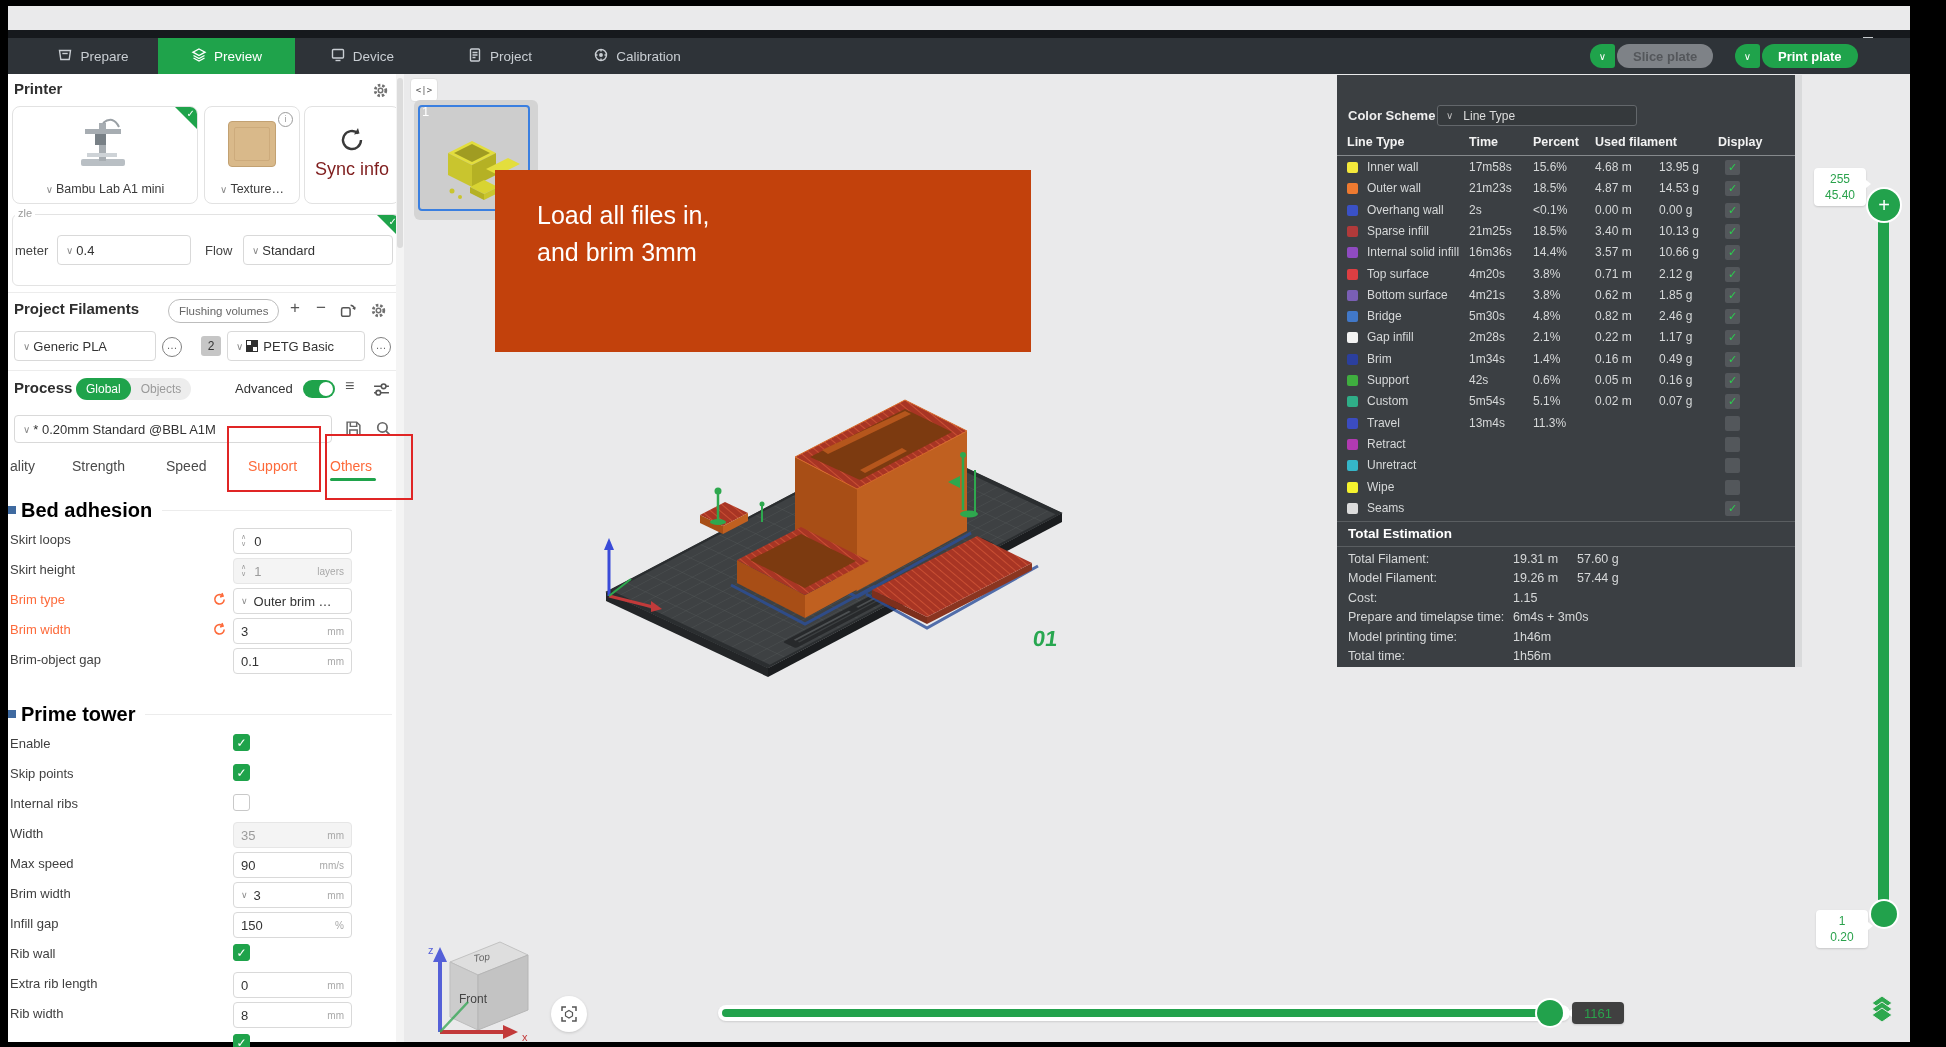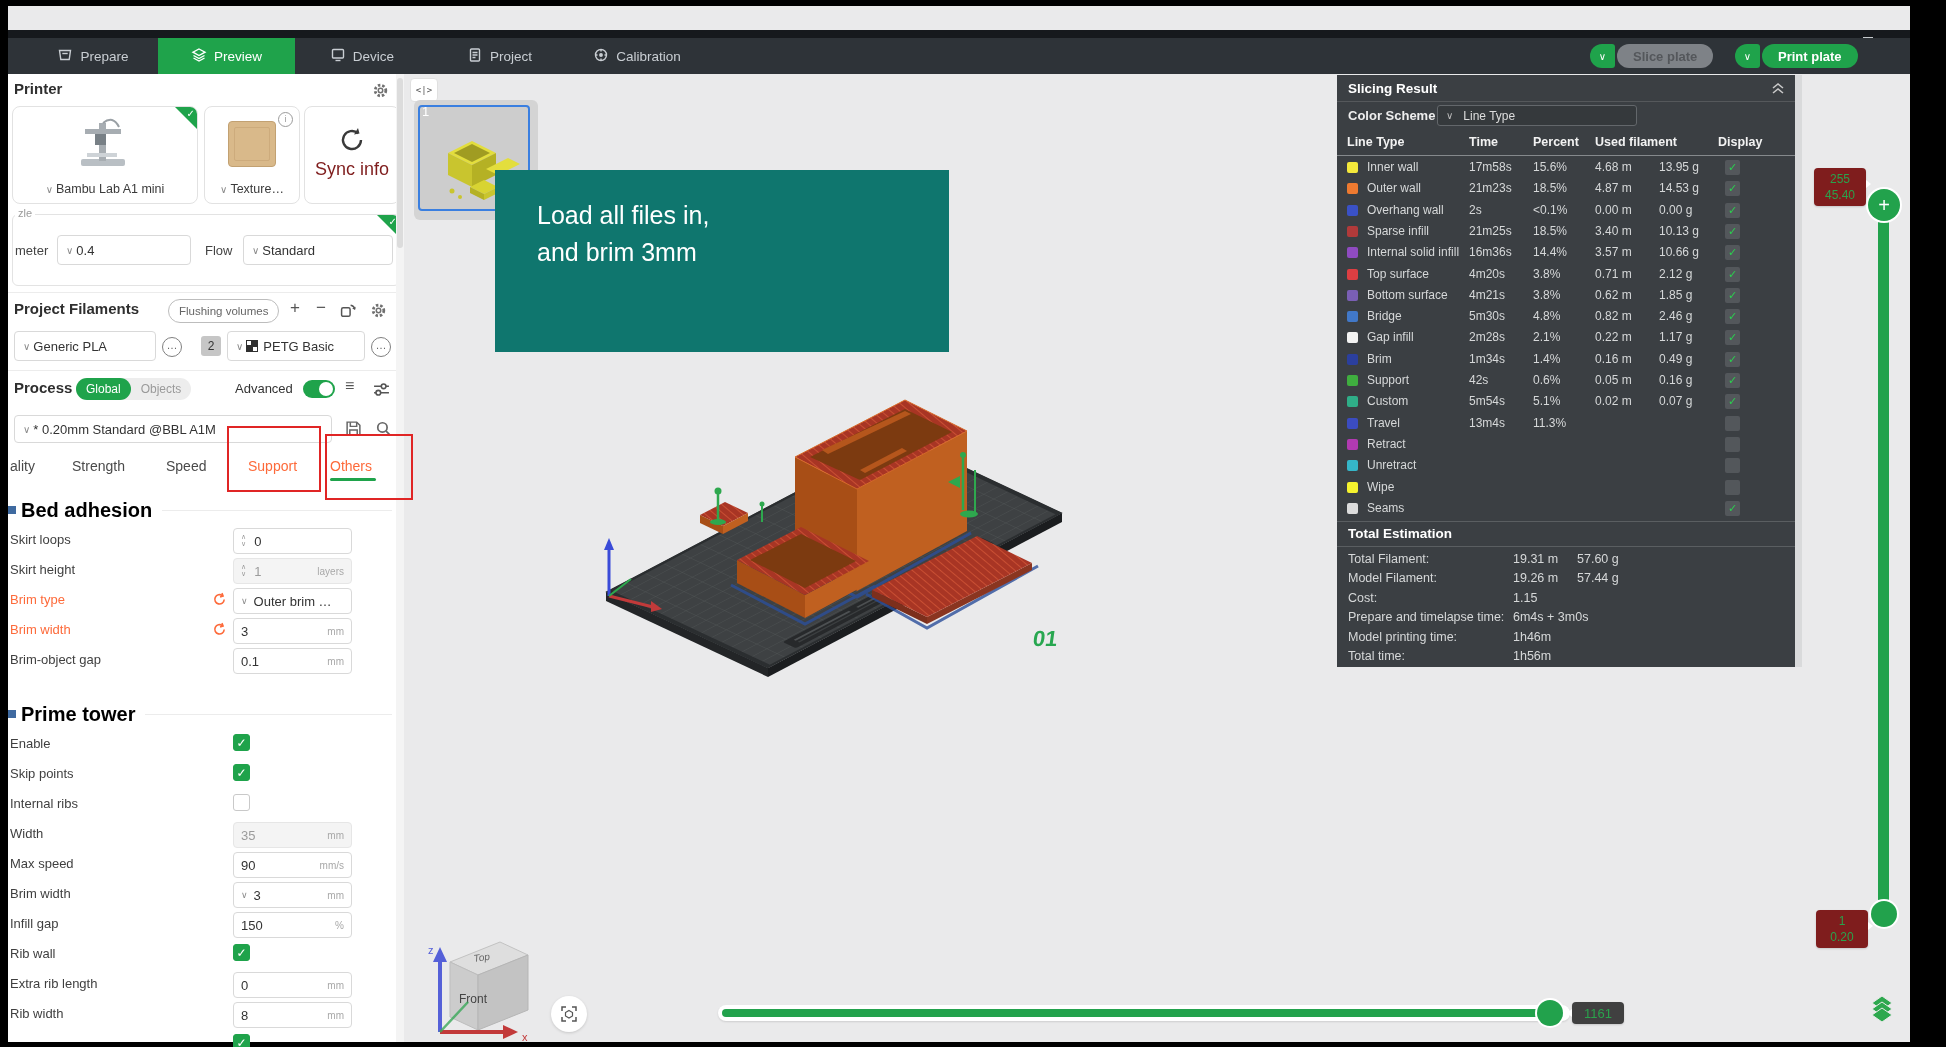--- a/index.html
+++ b/index.html
@@ -96,36 +96,36 @@
   .cb.on{background:#1fa34b;border-color:#1fa34b;}
 
   
   .viewport{position:absolute;left:396px;top:68px;width:1506px;height:968px;background:#eaeaeb;overflow:hidden;}
   .scene{position:absolute;left:0;top:0;z-index:1;}
   .codebtn{position:absolute;left:6px;top:4px;width:26px;height:22px;background:#fff;border:1px solid #e0e0e0;border-radius:4px;
            z-index:2;font-family:"DejaVu Sans Mono",monospace;font-size:9px;color:#555;display:flex;align-items:center;justify-content:center;}
   .thumb{position:absolute;left:10px;top:26px;width:124px;height:120px;background:#d4d4d4;border-radius:6px;z-index:2;}
   .thumb-in{position:absolute;left:4px;top:5px;width:112px;height:106px;background:#cdcdcd;border:2px solid #3a7fe0;border-radius:4px;box-sizing:border-box;}
   .thumb-num{position:absolute;left:8px;top:4px;color:#fff;font-size:13px;z-index:2;}
-  .overlay{position:absolute;left:91px;top:96px;width:454px;height:182px;background:#0f766e;z-index:5;
+  .overlay{position:absolute;left:91px;top:96px;width:536px;height:182px;background:#c2410c;z-index:5;
            padding-top:27px;padding-left:42px;box-sizing:border-box;}
   .overlay div{color:#fff;font-size:25px;line-height:37px;}
   .focusbtn{position:absolute;left:147px;top:922px;width:36px;height:36px;background:#fff;border-radius:50%;z-index:3;
             box-shadow:0 1px 3px rgba(0,0,0,.15);display:flex;align-items:center;justify-content:center;}
   .htrack{position:absolute;left:314px;top:931px;width:852px;height:16px;background:#fff;border-radius:8px;z-index:3;box-shadow:0 1px 2px rgba(0,0,0,.12);}
   .hfill{position:absolute;left:4px;top:4px;width:834px;height:8px;background:#22a24c;border-radius:4px;}
   .hhandle{position:absolute;left:1133px;top:926px;width:26px;height:26px;background:#22a24c;border-radius:50%;z-index:4;box-shadow:0 0 0 2px #fff;}
   .hlabel{position:absolute;left:1168px;top:928px;width:52px;height:22px;background:#404040;border-radius:4px;z-index:4;
           color:#2aa24c;font-size:13px;display:flex;align-items:center;justify-content:center;box-shadow:0 1px 2px rgba(0,0,0,.15);}
   .hlabel::before{content:"";position:absolute;left:-5px;top:7px;border-top:4px solid transparent;border-bottom:4px solid transparent;border-right:5px solid #fff;}
   .vbar{position:absolute;left:1474px;top:144px;width:11px;height:690px;background:#22a24c;border-radius:5px;z-index:3;}
   .vplus{position:absolute;left:1464px;top:115px;width:32px;height:32px;background:#22a24c;border-radius:50%;z-index:4;
          color:#fff;font-size:20px;display:flex;align-items:center;justify-content:center;box-shadow:0 0 0 2px #fff;}
   .vhandle{position:absolute;left:1467px;top:827px;width:26px;height:26px;background:#22a24c;border-radius:50%;z-index:4;box-shadow:0 0 0 2px #fff;}
-  .vtip{position:absolute;width:52px;background:#7f1d1d;border-radius:4px;z-index:5;box-shadow:0 1px 2px rgba(0,0,0,.15);
+  .vtip{position:absolute;width:52px;background:#ffffff;border-radius:4px;z-index:5;box-shadow:0 1px 2px rgba(0,0,0,.15);
         color:#2aa24c;font-size:12px;line-height:16px;text-align:center;padding:3px 0;}
   .vtip::after{content:"";position:absolute;right:-5px;top:12px;border-top:4px solid transparent;border-bottom:4px solid transparent;border-left:5px solid #fff;}
   .layersbtn{position:absolute;left:1464px;top:920px;width:28px;height:28px;z-index:4;}
 
   
   .panel{position:absolute;left:933px;top:1px;width:458px;height:592px;background:#3b3f43;z-index:6;color:#dadcdd;}
   .panel-strip{position:absolute;left:1391px;top:1px;width:7px;height:592px;background:#d9dadb;z-index:6;}
   .p-head{position:absolute;left:0;top:0;width:100%;height:27px;border-bottom:1px solid #55585b;box-sizing:border-box;}
   .p-title{position:absolute;left:11px;top:6px;font-size:13.5px;font-weight:bold;color:#fff;}
   .p-collapse{position:absolute;right:10px;top:7px;width:14px;height:12px;}
@@ -660,26 +660,20 @@
       </div>
       <div class="layersbtn">
         <svg viewBox="0 0 28 28">
           <polygon points="14,2 24,9 14,16 4,9" fill="#2ea84e" stroke="#eaeaeb" stroke-width="1"></polygon>
           <polygon points="14,8 24,15 14,22 4,15" fill="#2ea84e" stroke="#eaeaeb" stroke-width="1"></polygon>
           <polygon points="14,14 24,21 14,28 4,21" fill="#2ea84e" stroke="#eaeaeb" stroke-width="1"></polygon>
         </svg>
       </div>
 
       <div class="panel">
-        <div class="p-head">
-          <span class="p-title">Slicing Result</span>
-          <svg class="p-collapse" viewBox="0 0 14 12" fill="none" stroke="#c8c8c8" stroke-width="1.6">
-            <path d="M2 6l5-4 5 4M2 11l5-4 5 4"></path>
-          </svg>
-        </div>
         <span class="cs-label">Color Scheme</span>
         <div class="cs-dd">
           <span class="chv" style="color:#bbb">∨</span>
             <span>Line Type</span>
         </div>
         <span class="th" style="left:10px">Line Type</span>
         <span class="th" style="left:132px">Time</span>
         <span class="th" style="left:196px">Percent</span>
         <span class="th" style="left:258px">Used filament</span>
         <span class="th" style="left:381px">Display</span>

